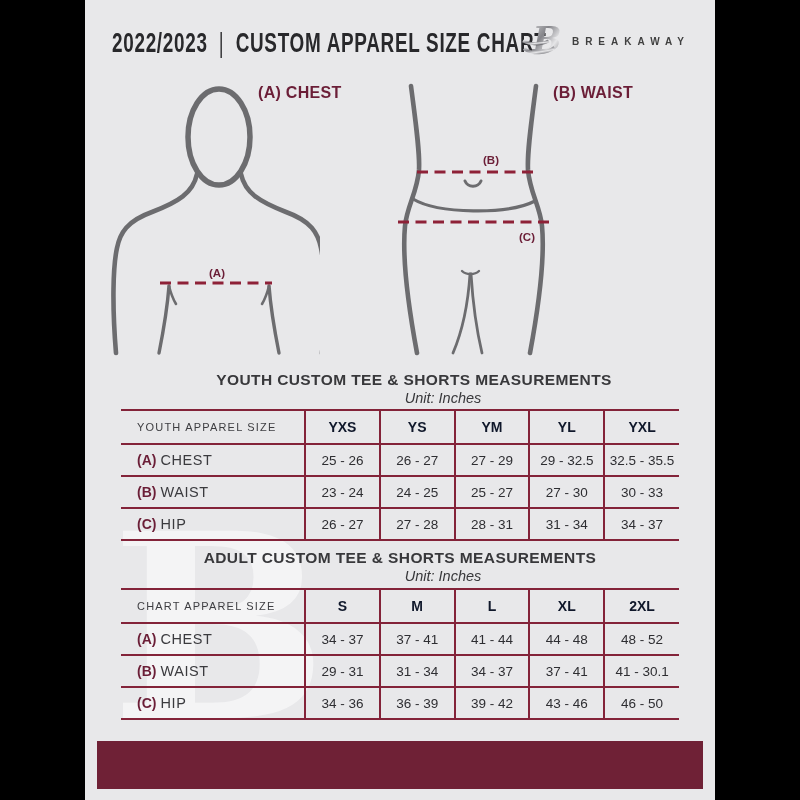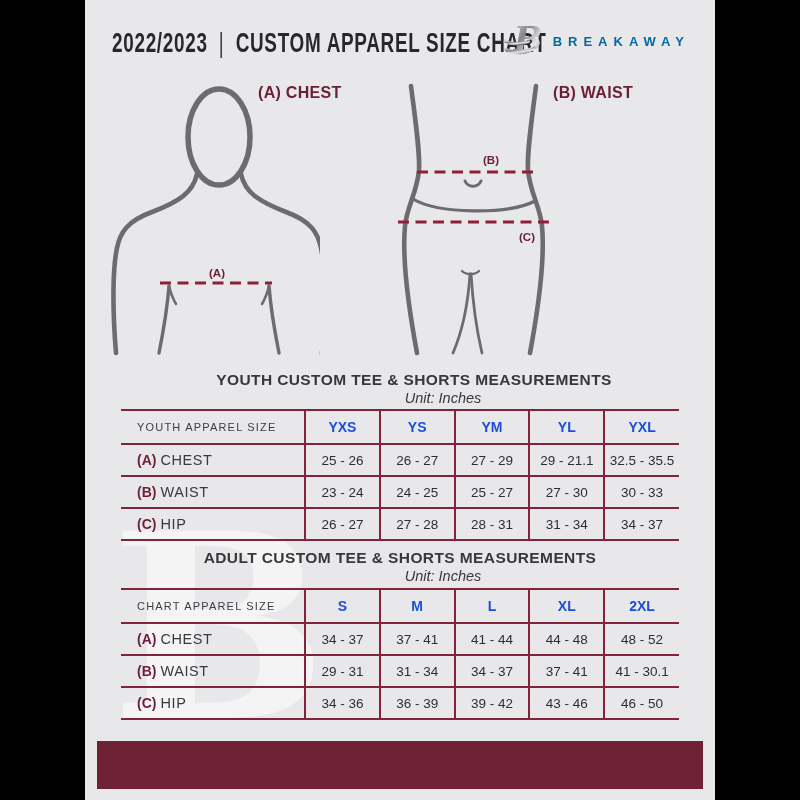--- a/index.html
+++ b/index.html
@@ -21,21 +21,21 @@
 
   
   .hdr-title{
     position:absolute;left:27px;top:28px;white-space:nowrap;
     font-weight:bold;font-size:27px;color:#28282b;
     transform:scaleX(0.70);transform-origin:left center;
     display:flex;gap:16px;align-items:center;letter-spacing:1px;
   }
   .hdr-divider{font-weight:normal;color:#3a3a3d;}
   .logo-group{position:absolute;right:25px;top:16px;display:flex;align-items:center;gap:9px;}
-  .brand-name{font-size:13px;font-weight:bold;letter-spacing:6px;color:#0369a1;}
+  .brand-name{font-size:10px;font-weight:bold;letter-spacing:6px;color:#404040;}
 
   
   .desc-block{position:absolute;z-index:1;}
   .desc-heading{font-size:16px;font-weight:bold;color:#6b1e37;letter-spacing:0.3px;}
   .desc-body{
     margin-top:8px;font-size:13.5px;font-style:italic;color:#7d2e48;
     line-height:1.2;white-space:pre-line;
   }
   .block-a{left:173px;top:84px;width:160px;}
   .block-b{left:468px;top:84px;width:160px;}
@@ -71,21 +71,21 @@
     padding:0;
   }
   .size-table tr:first-child td{border-top:2px solid #832339;}
   .size-table td + td{border-left:2px solid #832339;}
   .size-table tr.head td{height:32px;}
   .size-table tr.datarow td{height:30px;}
   td.size-col-label{
     text-align:left;padding-left:16px;font-size:11px;
     letter-spacing:1.2px;color:#3d3d41;
   }
-  td.size-head{font-weight:bold;font-size:14px;color:#1d4ed8;margin-left:33px;}
+  td.size-head{font-weight:bold;font-size:14px;color:#0f172a;margin-left:33px;}
   td.label-cell{text-align:left;padding-left:16px;}
   .pfx{font-weight:bold;color:#6b1e37;font-size:14px;}
   .lbl{color:#3a3a3e;font-size:14.5px;letter-spacing:0.6px;margin-left:4px;}
 
   .footer-bar{
     position:absolute;left:12px;top:741px;width:606px;height:48px;
     background:#6f2136;
   }
 </style>
 </head>
@@ -176,21 +176,21 @@
         <td class="size-head">YL</td>
         <td class="size-head">YXL</td>
       </tr>
       <tr class="datarow">
         <td class="label-cell">
           <span class="pfx">(A)</span><span class="lbl">CHEST</span>
         </td>
         <td>25 - 26</td>
         <td>26 - 27</td>
         <td>27 - 29</td>
-        <td>29 - 21.1</td>
+        <td>29 - 32.5</td>
         <td>32.5 - 35.5</td>
       </tr>
       <tr class="datarow">
         <td class="label-cell">
           <span class="pfx">(B)</span><span class="lbl">WAIST</span>
         </td>
         <td>23 - 24</td>
         <td>24 - 25</td>
         <td>25 - 27</td>
         <td>27 - 30</td>

